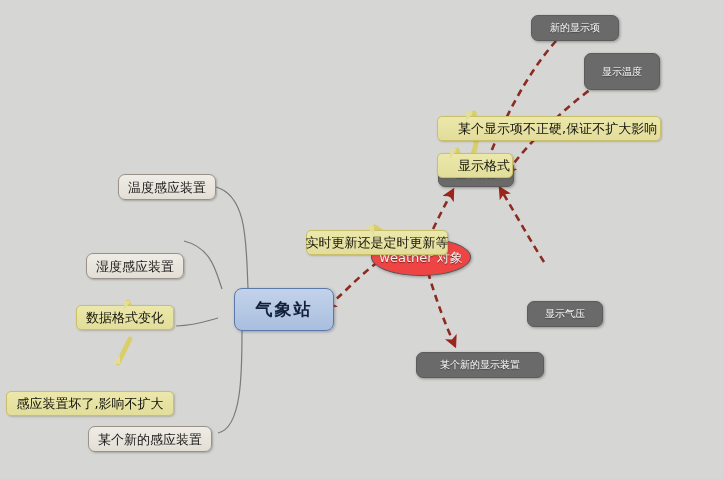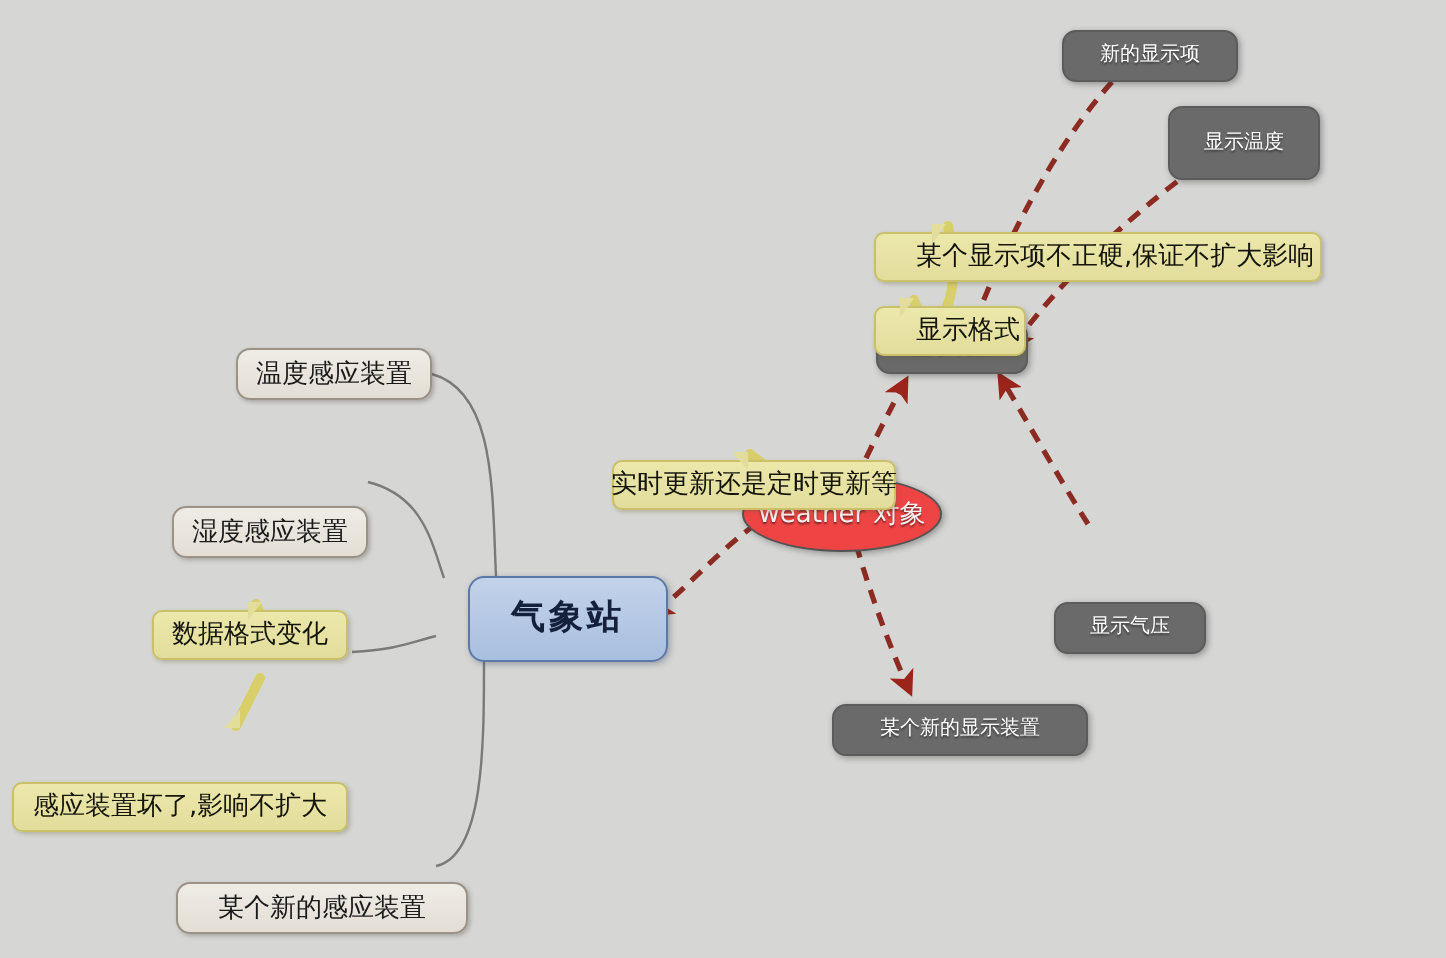--- a/index.html
+++ b/index.html
@@ -144,21 +144,21 @@
     <span>数据格式变化</span>
   </div>
   <div class="tail" style="left:124px; top:301px; border-width:9px 7px 0 0; border-color:#e2dd9b transparent transparent transparent;"></div>
 
 
   <div class="node node-note" style="left:6px; top:363px; width:168px; height:25px;">
     <span>感应装置坏了,影响不扩大</span>
   </div>
   <div class="tail" style="left:112px; top:355px; border-width:0 0 9px 8px; border-color:transparent transparent #e2dd9b transparent;"></div>
 
-  <div class="node node-beige" style="left:88px; top:441px; width:146px; height:26px;">
+  <div class="node node-beige" style="left:88px; top:426px; width:124px; height:26px;">
     <span>某个新的感应装置</span>
   </div>
 
   <div class="node node-blue" style="left:218px; top:288px; width:100px; height:43px;margin-left:16px;">
     <span>气象站</span>
   </div>
 
   <div class="node node-ellipse" style="left:371px; top:238px; width:100px; height:38px;">
     <span>weather 对象</span>
   </div>

